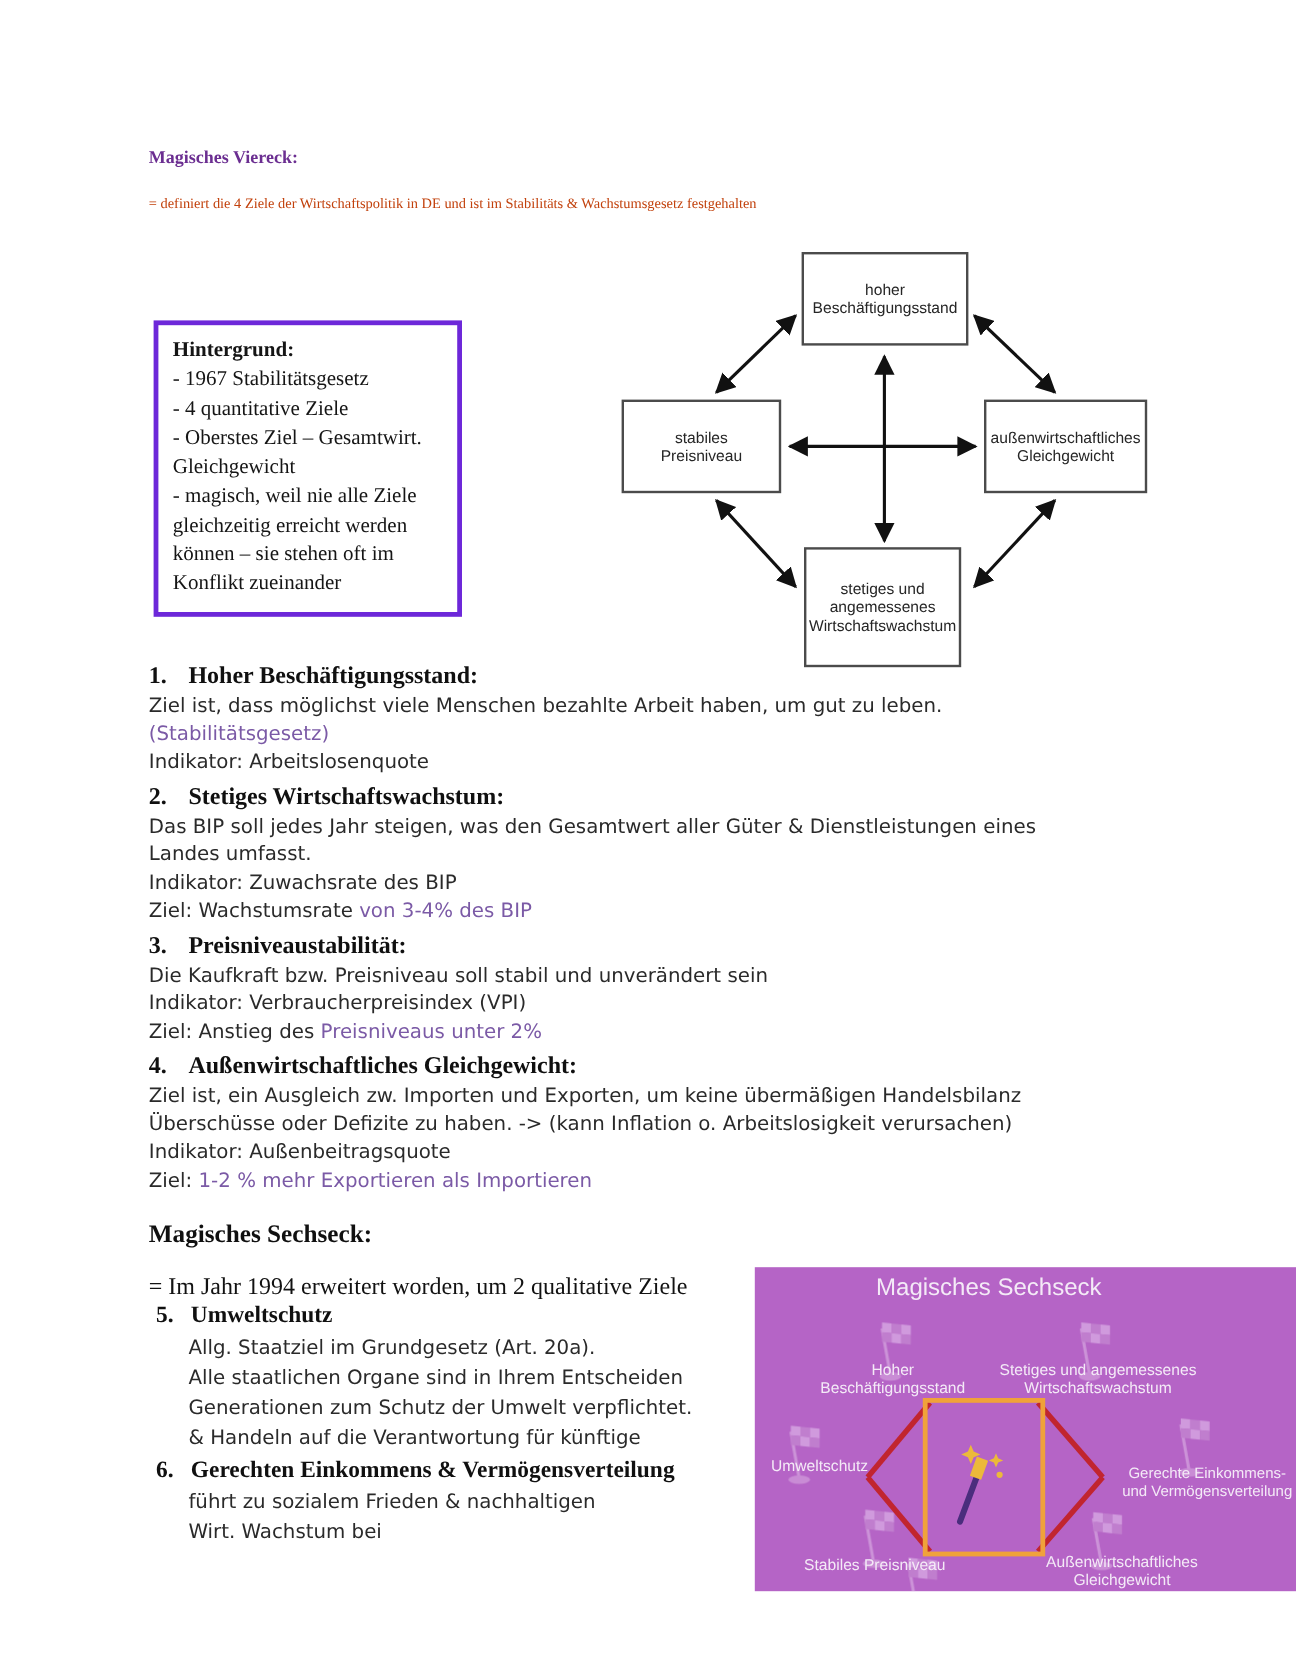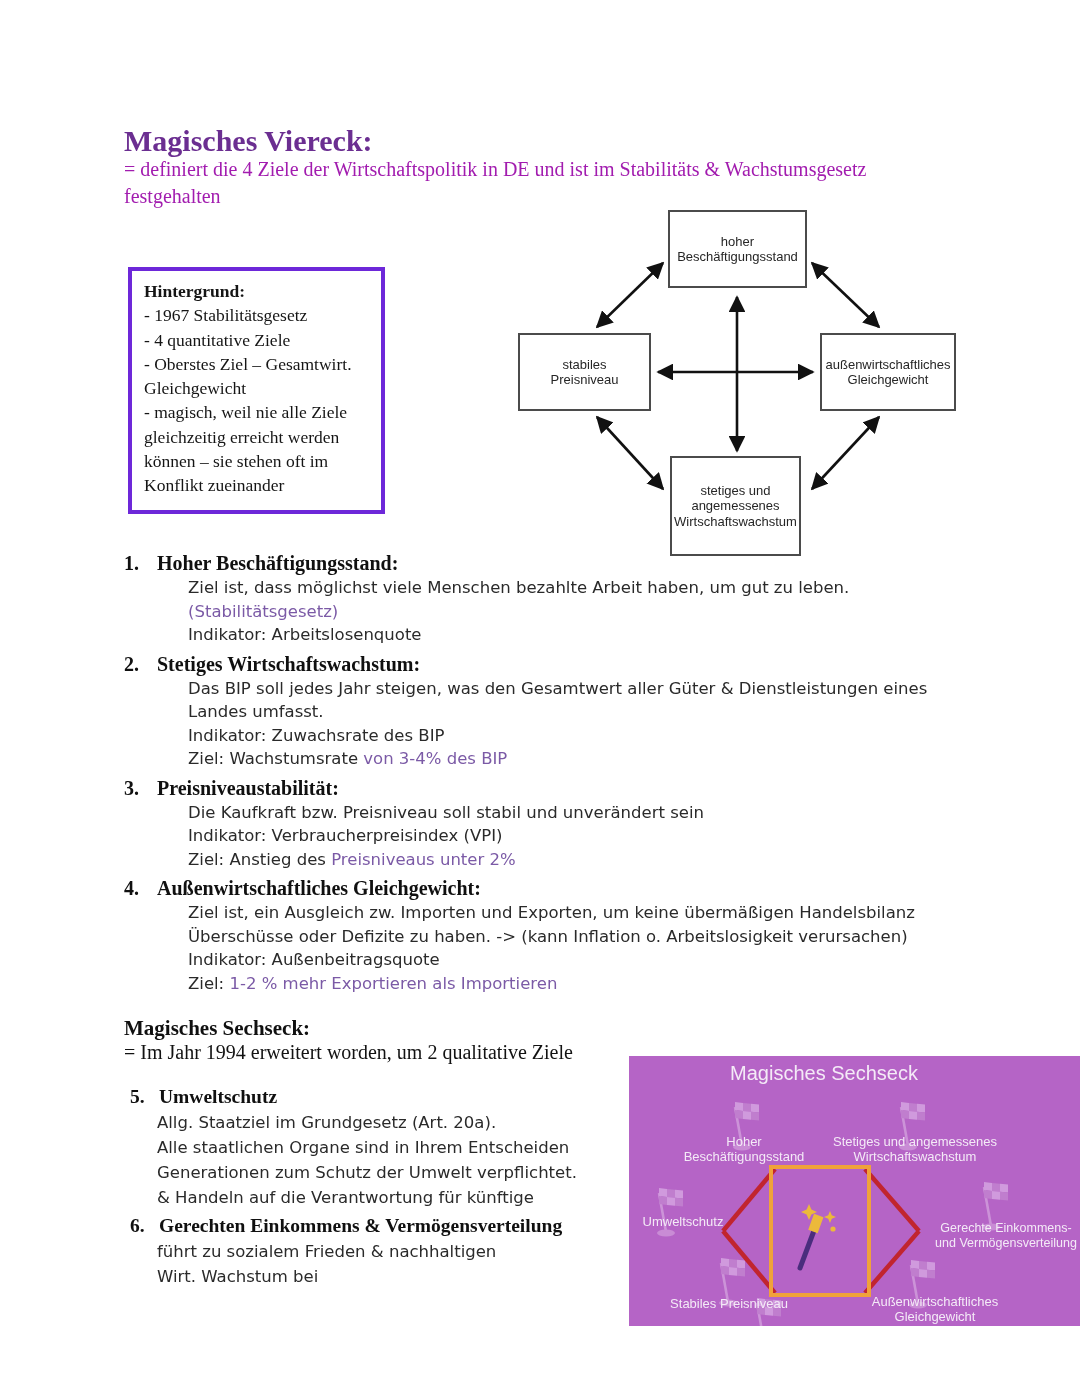--- a/index.html
+++ b/index.html
@@ -1,47 +1,47 @@
 <!DOCTYPE html>
 <html><head>
 <meta charset="utf-8">
 <style>
   html,body{margin:0;padding:0;background:#fff;}
   .page{position:relative;width:1080px;height:1397px;background:#ffffff;overflow:hidden;
         font-family:"Liberation Serif", serif;color:#141414;}
   .abs{position:absolute;}
 
-  .doc-title{left:124px;top:124px;font-size:30px;font-weight:bold;color:#6b2e91;}
-  .doc-intro{left:124px;top:156px;width:824px;font-size:20px;line-height:27px;color:#a21caf;}
+  .doc-title{left:124px;top:124px;font-size:15px;font-weight:bold;color:#6b2e91;}
+  .doc-intro{left:124px;top:156px;width:824px;font-size:12px;line-height:27px;color:#c2410c;}
 
   .hg-box{left:128px;top:267px;width:257px;border:4px solid #6d28d9;padding:8px 10px 12px 12px;
           box-sizing:border-box;font-size:17.5px;line-height:24.3px;color:#151515;}
   .hg-title{font-weight:bold;}
 
   .diagram{left:500px;top:205px;width:480px;height:340px;}
   .diagram svg{position:absolute;left:0;top:0;}
   .dbox{position:absolute;background:#fff;border:2px solid #4b4b4b;display:flex;align-items:center;
         justify-content:center;text-align:center;font-family:"Liberation Sans",sans-serif;
         font-size:13px;line-height:15.5px;color:#262626;white-space:pre-line;box-sizing:border-box;}
   .dbox.top{left:168px;top:5px;width:139px;height:78px;}
   .dbox.left{left:18px;top:128px;width:133px;height:78px;}
   .dbox.right{left:320px;top:128px;width:136px;height:78px;}
   .dbox.bottom{left:170px;top:251px;width:131px;height:100px;}
 
   .goals{left:124px;top:550px;width:836px;}
   .goal + .goal{margin-top:4px;}
   .goal-head{font-weight:bold;font-size:20px;line-height:26px;display:flex;color:#101010;}
   .gnum{min-width:19px;margin-right:14px;}
-  .goal-body{margin-left:64px;width:772px;font-family:"DejaVu Sans",sans-serif;
+  .goal-body{width:772px;font-family:"DejaVu Sans",sans-serif;
              font-size:16.5px;line-height:23.5px;color:#2a2a2a;}
   .purple{color:#7b5aa6;}
 
   .sechseck-head{left:124px;top:1016px;width:600px;}
   .sechseck-head h2{margin:0;font-size:21px;font-weight:bold;color:#101010;}
-  .sechseck-head p{margin:0 0 0 0;font-size:20px;color:#121212;}
+  .sechseck-head p{margin:20px 0 0 0;font-size:20px;color:#121212;}
 
   .goals2{left:124px;top:1084px;width:505px;}
   .goal2 + .goal2{margin-top:3px;}
   .g2-head{font-weight:bold;font-size:19.5px;line-height:26px;display:flex;color:#101010;padding-left:6px;}
   .g2num{min-width:16px;margin-right:13px;}
   .g2-body{margin-left:33px;font-family:"DejaVu Sans",sans-serif;font-size:16.5px;
            line-height:25px;color:#2a2a2a;}
 
   .simg{left:629px;top:1056px;width:451px;height:270px;overflow:hidden;}
   .simg svg{position:absolute;left:0;top:0;}

